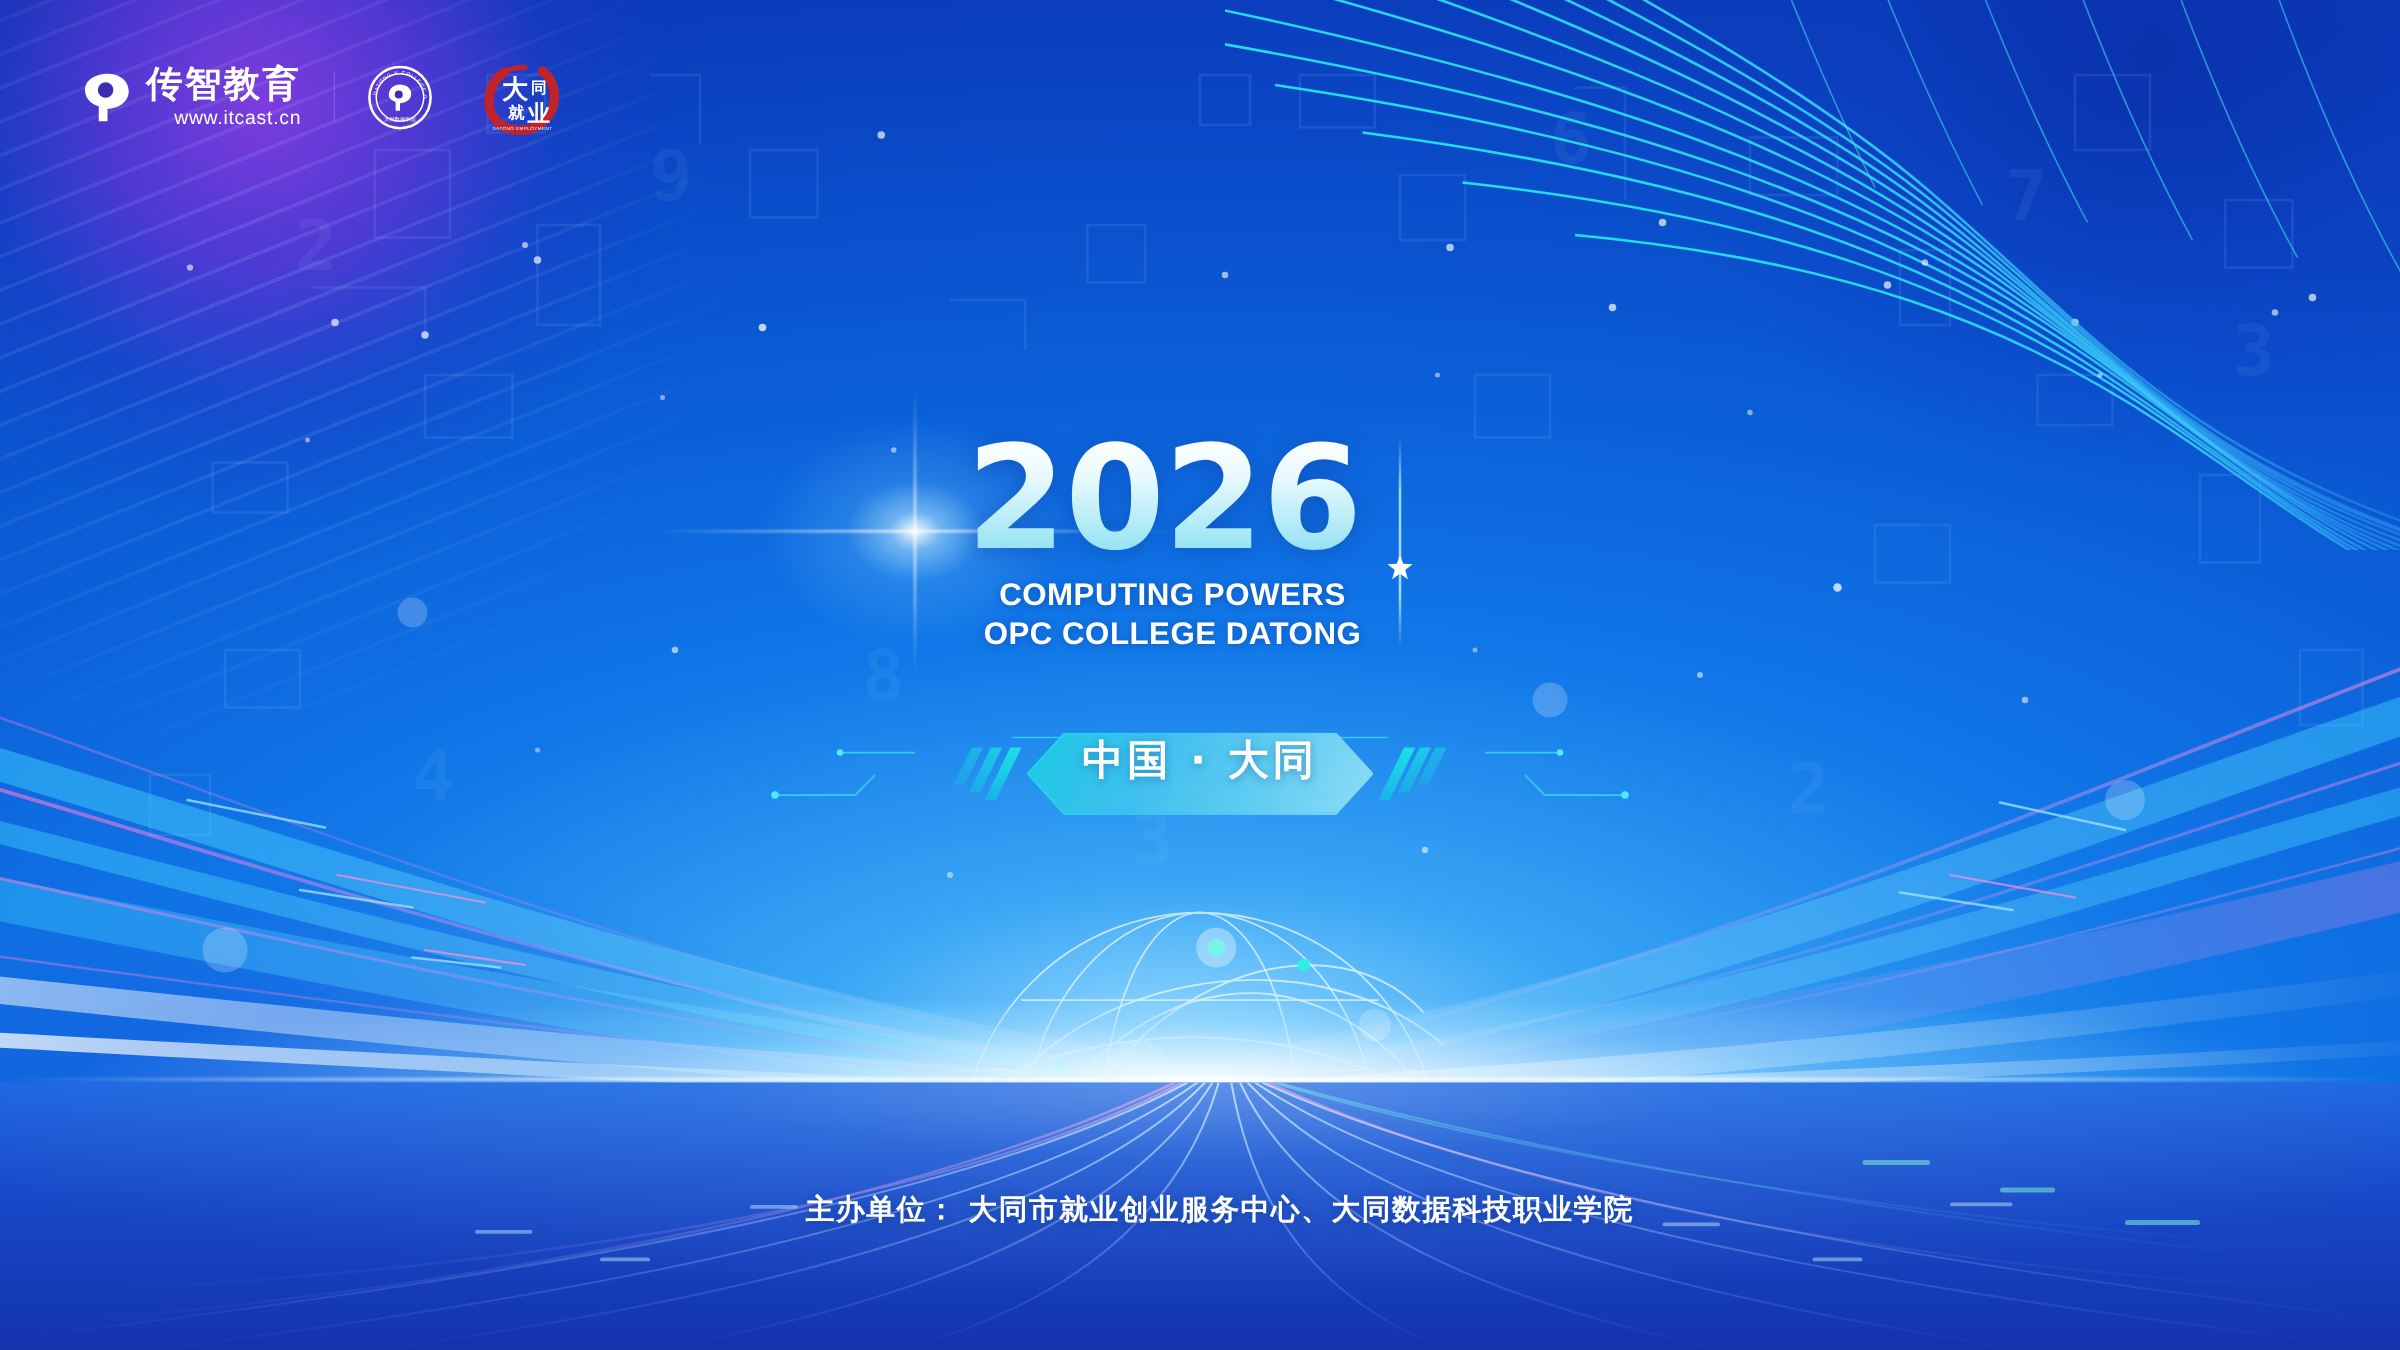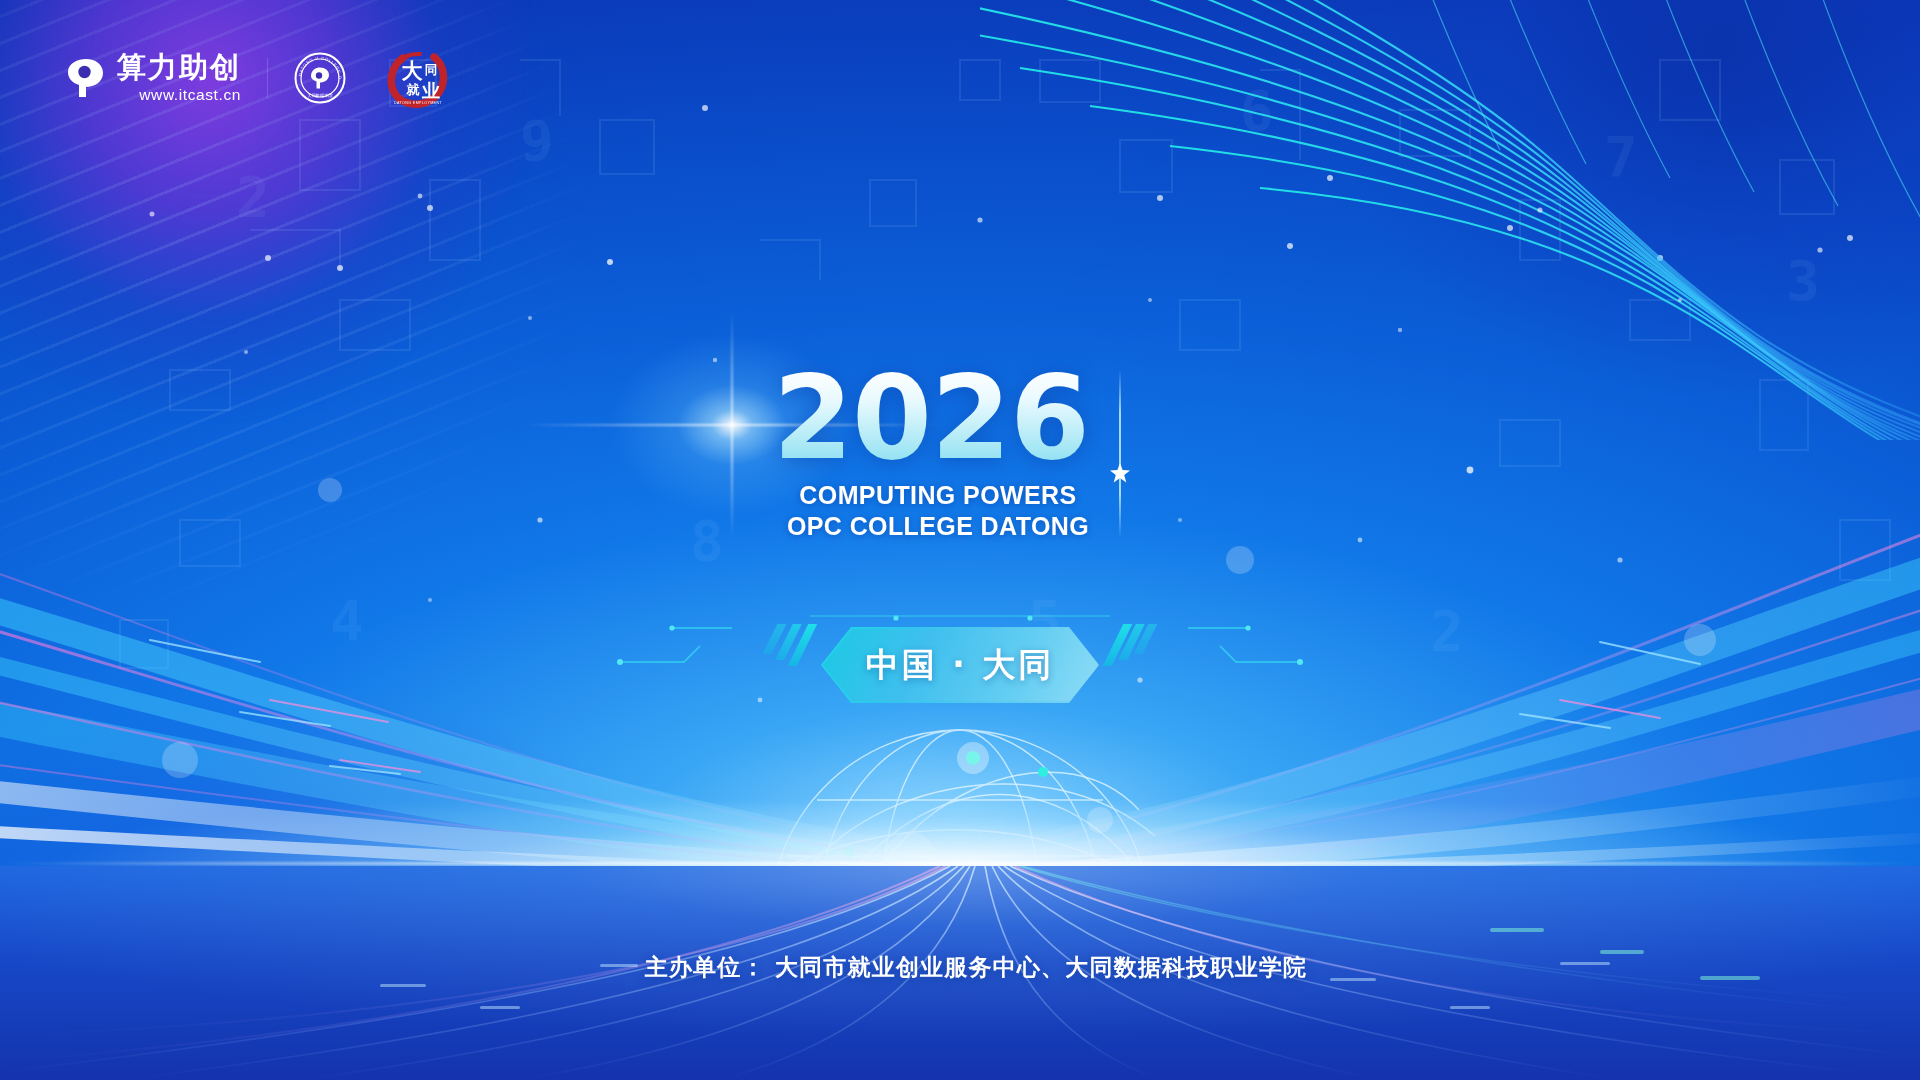--- a/index.html
+++ b/index.html
@@ -126,21 +126,21 @@
   }
   .college-en{
     font-size:9.2px;font-weight:700;color:#fff;letter-spacing:1.35px;
     margin-top:6px;white-space:nowrap;
   }
 
   .logo-datong{width:68px;height:68px;flex:none;margin-left:12px;}
 
   
   .titleblock{
-    position:absolute;left:0;right:0;top:363px;
+    position:absolute;left:0;right:0;top:344px;
     display:flex;justify-content:center;align-items:flex-start;
     z-index:30;
   }
   .tb-inner{display:flex;align-items:flex-start;}
 
   .left-col{
     display:flex;flex-direction:column;align-items:flex-end;
     padding-top:6px;
   }
   .year{
@@ -188,26 +188,25 @@
 
   
   .badge-wrap{
     position:absolute;left:0;right:0;top:586px;
     display:flex;justify-content:center;align-items:center;
     z-index:30;
   }
   .badge-center{position:relative;display:flex;align-items:center;justify-content:center;}
   .badge{
     position:relative;
-    width:278px;height:76px;
-    display:flex;align-items:center;justify-content:center;
+    width:278px;height:66px;
+    display:flex;align-items:flex-start;justify-content:center;
     clip-path:polygon(30px 0, 248px 0, 278px 50%, 248px 100%, 30px 100%, 0 50%);
     background:linear-gradient(105deg, #1fd6e8 0%, #31c5ee 30%, #53c7f0 58%, #7fd6f5 100%);
     box-shadow:0 0 22px rgba(40,210,240,.38);
-    margin-top:41px;
   }
   .badge-inner{
     position:absolute;inset:2px;
     clip-path:polygon(29px 0, 247px 0, 276px 50%, 247px 100%, 29px 100%, 0 50%);
     background:linear-gradient(115deg,#1cc9e4 0%,#3fbfee 35%,#63cdf2 70%,#8ddcf6 100%);
   }
   .badge-txt{
     position:relative;z-index:2;
     font-size:33px;font-weight:700;color:#ffffff;letter-spacing:3px;
     font-family:"DejaVu Sans","Liberation Sans",sans-serif;
@@ -607,21 +606,21 @@
       <div class="mark-circle">
         <svg viewBox="0 0 44 44" width="44" height="44">
           <path d="M6 16 C6 7, 16 3, 24 3 C34 3, 41 9, 41 17 C41 26, 32 31, 24 31 L24 41 L17 41 L17 29 C10 27, 6 22, 6 16 Z" fill="#ffffff"></path>
           <circle cx="22.5" cy="16" r="6.2" fill="#2e3192" opacity="0"></circle>
           <circle cx="22.5" cy="16" r="6.2" fill="#4e3ad6" opacity=".0"></circle>
           <circle cx="22.5" cy="16" r="6.2" fill="#3b2fb0"></circle>
           <circle cx="22.5" cy="16" r="6.2" fill="none" stroke="#ffffff" stroke-width="0"></circle>
         </svg>
       </div>
       <div class="logo-itcast-text">
-        <span class="logo-cn">算力助创</span>
+        <span class="logo-cn">传智教育</span>
         <span class="logo-url">www.itcast.cn</span>
       </div>
     </div>
 
     <div class="logo-sep"></div>
 
     <div class="logo-college">
       <div class="seal">
         <svg viewBox="0 0 52 52" width="52" height="52">
           <circle cx="26" cy="26" r="24.5" fill="none" stroke="#ffffff" stroke-width="2"></circle>

